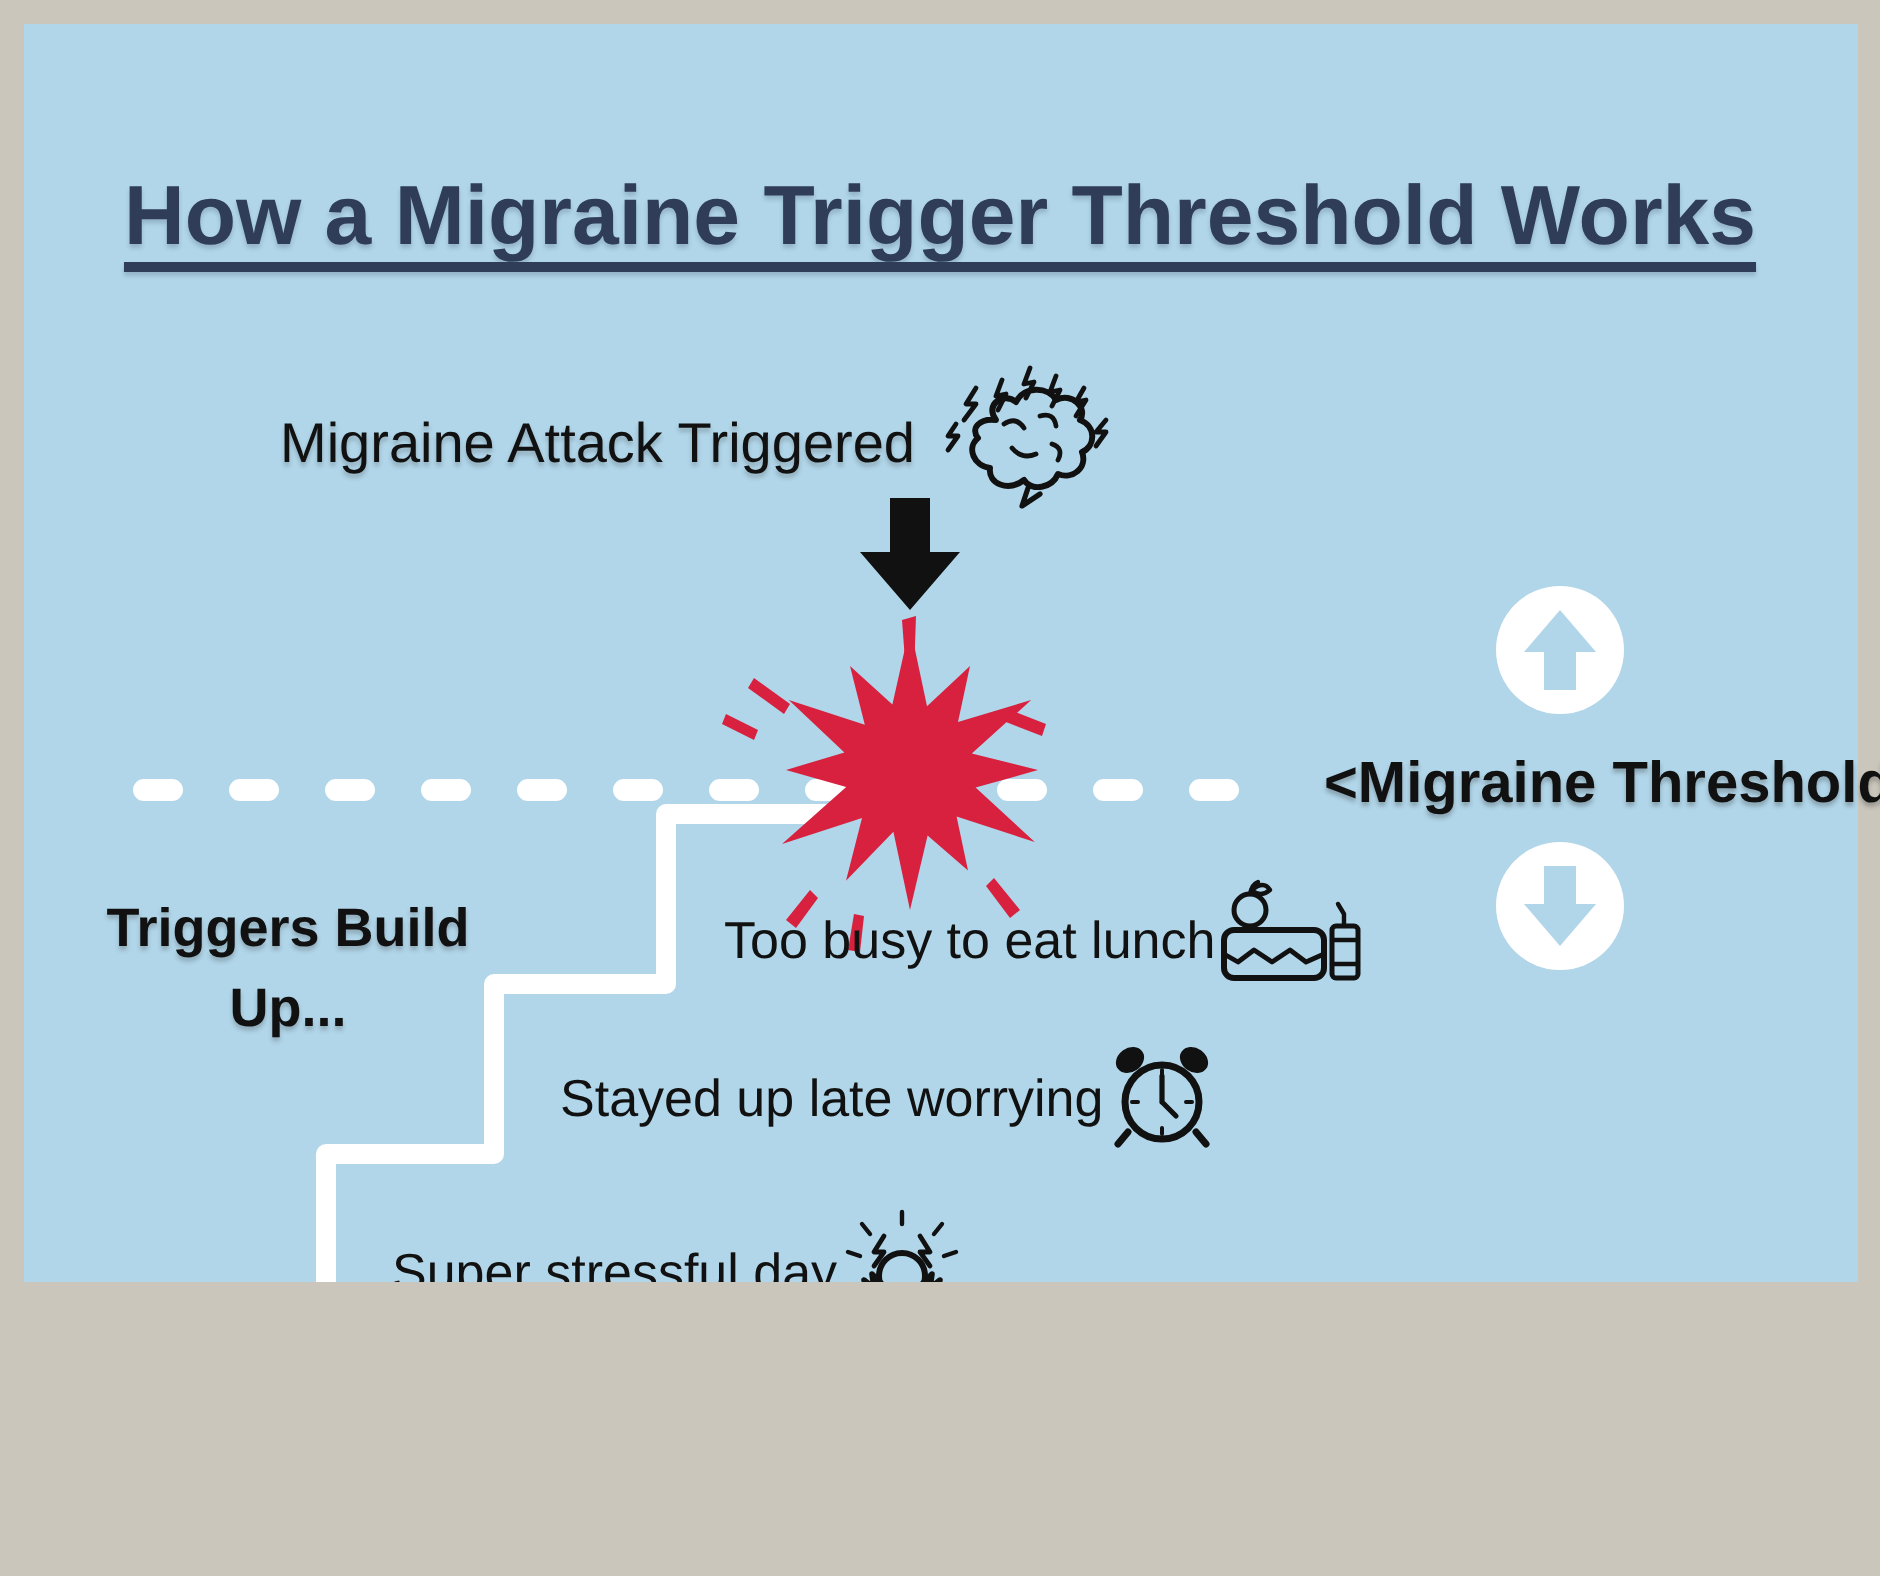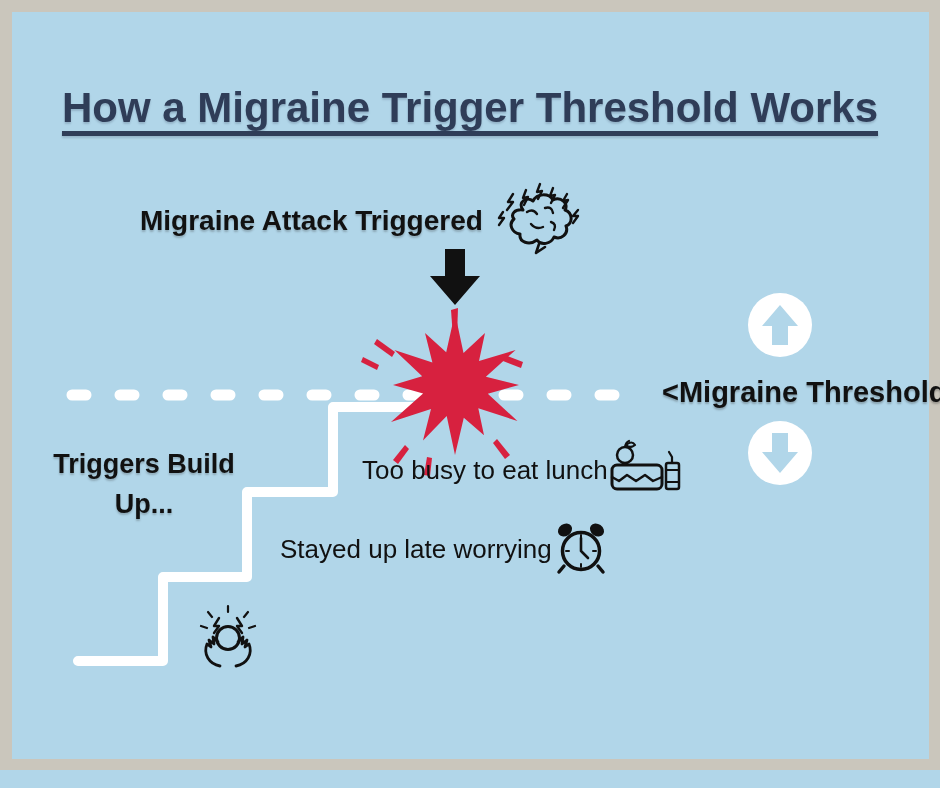--- a/index.html
+++ b/index.html
@@ -1,29 +1,29 @@
 <!DOCTYPE html>
 <html style="--frame: #cac6bc; --panel: #b1d6e9; --title: #2f3d58; --text: #111111; --burst: #d7213f; --line: #ffffff;"><head>
 <meta charset="utf-8">
 <style>
   :root{
     --frame:#cac6bc; --panel:#b1d6e9; --title:#2f3d58;
     --text:#111111; --burst:#d7213f; --line:#ffffff;
   }
   *{margin:0;padding:0;box-sizing:border-box;}
   body{font-family:"Liberation Sans","DejaVu Sans",sans-serif;background:var(--frame);}
-  .canvas{position:relative;width:940px;height:788px;background:var(--frame);overflow:hidden;}
+  .canvas{position:relative;width:940px;height:641px;background:var(--frame);overflow:hidden;}
   .panel{position:absolute;left:12px;top:12px;width:917px;height:747px;background:var(--panel);}
   .bottom-strip{position:absolute;left:0;top:770px;width:940px;height:18px;background:var(--panel);}
   .title{position:absolute;left:0;right:0;top:84px;text-align:center;
     font-size:42px;font-weight:bold;color:var(--title);
     text-decoration:underline;text-decoration-thickness:5px;text-underline-offset:9px;
     text-shadow:0 2px 2px rgba(47,61,88,.22);}
   .attack-row{position:absolute;left:140px;top:180px;display:flex;align-items:center;gap:10px;}
-  .attack-label{font-size:28px;font-weight:bold;color:var(--text);text-shadow:0 2px 2px rgba(40,40,40,.25);}
+  .attack-label{font-size:28px;font-weight:normal;color:var(--text);text-shadow:0 2px 2px rgba(40,40,40,.25);}
   .abs{position:absolute;}
   .threshold-label{position:absolute;left:662px;top:376px;font-size:29px;font-weight:bold;
     color:var(--text);text-shadow:0 2px 2px rgba(40,40,40,.3);white-space:nowrap;}
   .triggers-heading{position:absolute;left:38px;top:444px;width:212px;text-align:center;
     font-size:27px;font-weight:bold;line-height:40px;color:var(--text);
     text-shadow:0 2px 2px rgba(40,40,40,.25);}
   .step-row{position:absolute;display:flex;align-items:center;gap:0;}
   .step-label{font-size:26px;color:var(--text);white-space:nowrap;}
   .row-top{left:362px;top:437px;}
   .row-mid{left:280px;top:518px;}
@@ -123,20 +123,21 @@
         <ellipse class="ink-fill" cx="45" cy="12" rx="7.5" ry="6" transform="rotate(35 45 12)"></ellipse>
         <circle class="ink" stroke-width="3.5" cx="29" cy="33" r="18.5" fill="var(--panel)"></circle>
         <path class="ink" stroke-width="3.5" d="M12,48 L7,54 M46,48 L51,54"></path>
         <path class="ink" stroke-width="2.6" d="M29,33 L29,20 M29,33 L36,40"></path>
         <path class="ink" stroke-width="2" d="M44,33 h-3 M29,49 v-3 M14,33 h3 M29,17 v3"></path>
       </svg>
     </span>
   </div>
 
   <div class="step-row row-bottom">
+    <span class="step-label">Super stressful day</span>
     <span>
       <svg width="64" height="72" viewBox="0 0 64 72">
         <circle class="ink" stroke-width="3" cx="32" cy="40" r="11.5"></circle>
         <path class="ink" stroke-width="2.8" d="M24,68 C13,66 7,56 11,46 L15,49 L13,42 L18,46 L17,39 L22,44"></path>
         <path class="ink" stroke-width="2.8" d="M40,68 C51,66 57,56 53,46 L49,49 L51,42 L46,46 L47,39 L42,44"></path>
         <path class="ink" stroke-width="2.4" d="M23,20 L18,28 L23,28 L18,35"></path>
         <path class="ink" stroke-width="2.4" d="M41,20 L46,28 L41,28 L46,35"></path>
         <path class="ink" stroke-width="2.2" d="M32,8 v6 M12,14 l4,5 M52,14 l-4,5 M5,28 l6,2 M59,28 l-6,2"></path>
       </svg>
     </span>

